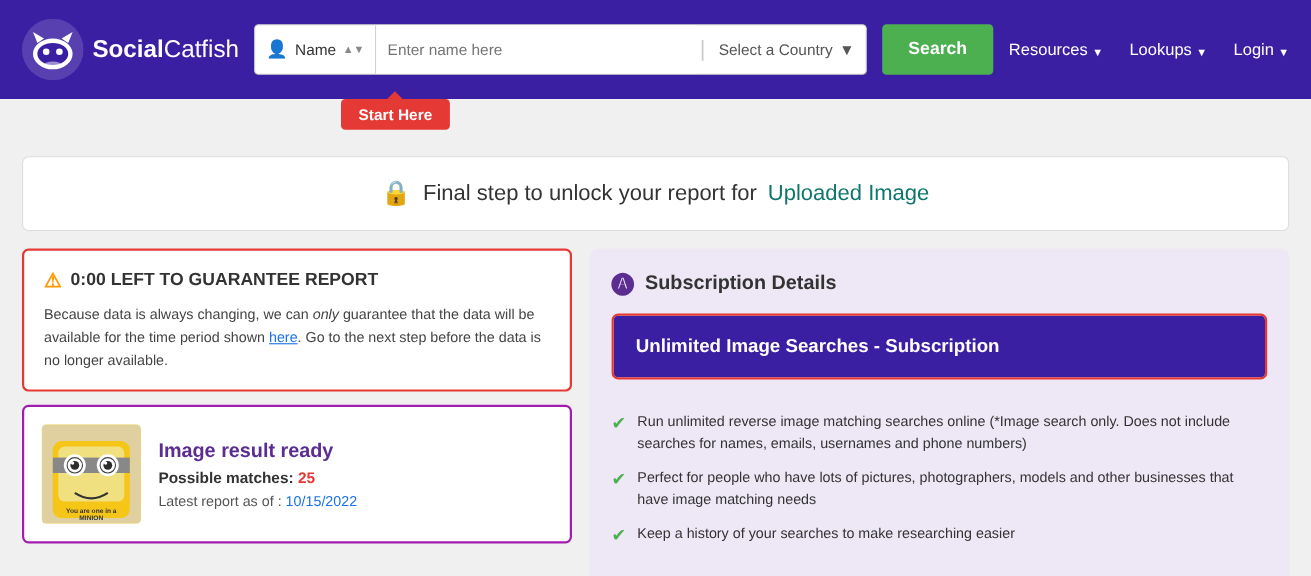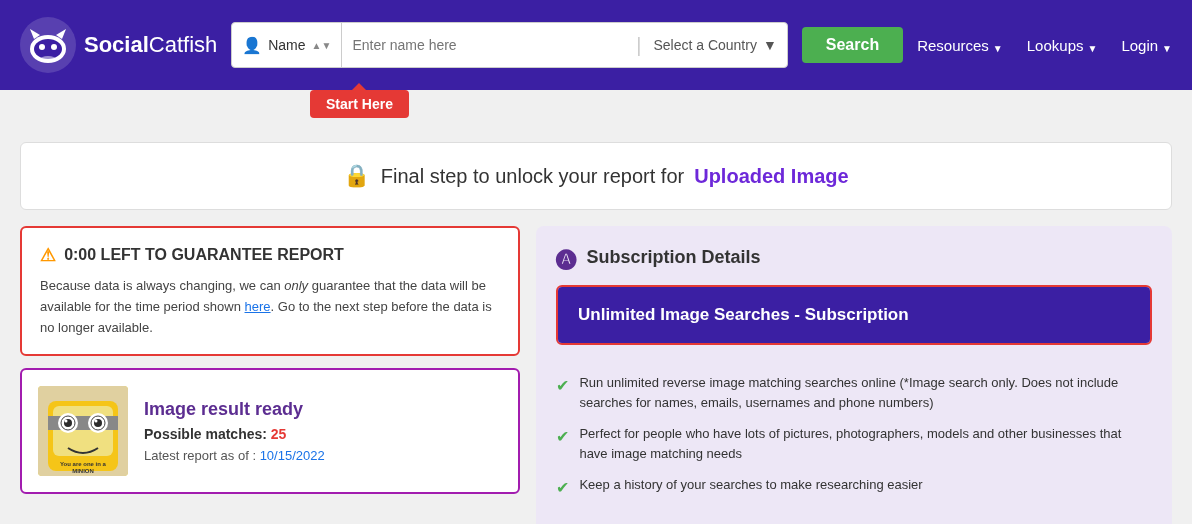--- a/index.html
+++ b/index.html
@@ -76,21 +76,21 @@
       height: 100%;
     }
     .search-btn {
       background: #4caf50;
       color: white;
       border: none;
       padding: 0 24px;
       font-size: 16px;
       font-weight: bold;
       cursor: pointer;
-      height: 36px;
+      height: 46px;
       border-radius: 4px;
       white-space: nowrap;
     }
 
     .nav-links {
       display: flex;
       align-items: center;
       gap: 24px;
       margin-left: auto;
       color: white;
@@ -149,21 +149,21 @@
       text-align: center;
       font-size: 20px;
       color: #333;
       margin-bottom: 16px;
       display: flex;
       align-items: center;
       justify-content: center;
       gap: 10px;
     }
     .lock-icon { color: #5c2d91; font-size: 22px; }
-    .final-step-banner .highlight { color: #6d28d9; font-weight: bold; }
+    .final-step-banner .highlight { color: #0f766e; font-weight: normal; }
 
     
     .two-col {
       display: flex;
       gap: 16px;
       align-items: flex-start;
     }
 
     
     .left-col { flex: 0 0 500px; display: flex; flex-direction: column; gap: 12px; }

